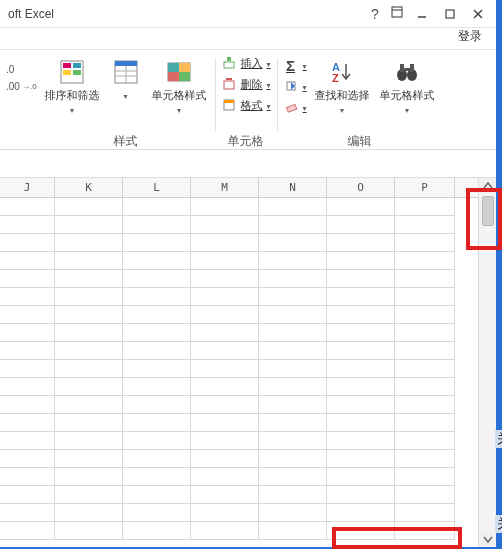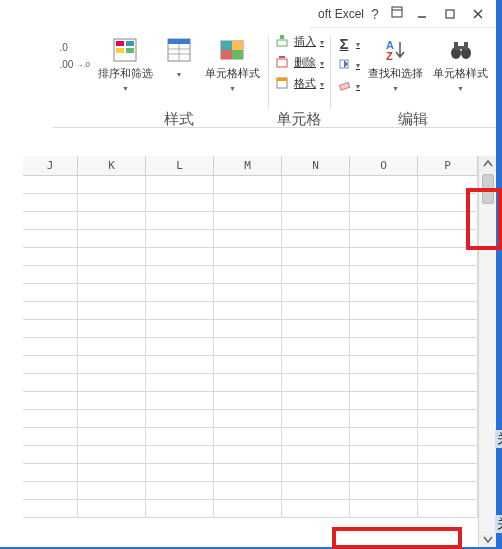--- a/index.html
+++ b/index.html
@@ -1,28 +1,28 @@
 <!DOCTYPE html>
 <html><head>
 <meta charset="utf-8">
 <style>
   * { box-sizing: border-box; margin: 0; padding: 0; font-family: "Microsoft YaHei", Arial, sans-serif; }
   body { width: 502px; height: 549px; background: #2a6fd6; overflow: hidden; position: relative; }
-  .window { position: absolute; left: 0; top: 0; width: 496px; height: 547px; background: #fff; display: flex; flex-direction: column; align-items: flex-end; }
+  .window { position: absolute; left: 0; top: 0; width: 496px; height: 547px; background: #fff; display: flex; flex-direction: column; }
   .titlebar { height: 28px; background: #fff; display: flex; align-items: center; padding: 0 4px 0 8px; font-size: 12px; color: #444; border-bottom: 1px solid #e5e5e5; }
   .titlebar-title { flex: 1; }
   .titlebar-help { width: 22px; text-align: center; font-size: 14px; color: #555; }
   .titlebar-btns { display: flex; }
   .titlebar-btn { width: 28px; height: 20px; display: flex; align-items: center; justify-content: center; }
   .titlebar-btn svg { display: block; }
   .login-row { height: 22px; text-align: right; padding-right: 14px; font-size: 12px; color: #333; background:#fff; border-bottom: 1px solid #e5e5e5;}
   .ribbon { background: #fff; height: 100px; display: flex; border-bottom: 1px solid #dcdcdc; padding-top:4px;}
   .group { display: flex; flex-direction: column; align-items: center; padding: 0 6px; position: relative;}
   .group + .group::before { content:""; position:absolute; left:0; top:4px; bottom:18px; width:1px; background:#e0e0e0;}
-  .group-title { font-size: 15px; color: #555; height: 16px; line-height: 16px; margin-top:auto;}
+  .group-title { font-size: 12px; color: #555; height: 16px; line-height: 16px; margin-top:auto;}
   .big-btn { display: flex; flex-direction: column; align-items: center; font-size: 11px; color: #333; padding:2px 2px; line-height:14px;}
   .big-btn .ico { width: 32px; height: 32px; display:flex;align-items:center;justify-content:center;}
   .drop { font-size: 8px; color:#666; margin-top:2px;}
   .small-stack { display:flex; flex-direction:column; gap:3px; font-size:11px; color:#333;}
   .small-item { display:flex; align-items:center; gap:4px; height:18px;text-decoration:underline;}
   .small-item .mi { width:16px; height:16px; display:flex;align-items:center;justify-content:center;}
   .group-inner { display:flex; gap:6px; align-items:flex-start; height:72px;}
   .num-group { display:flex;flex-direction:column;font-size:10px;color:#555;padding-left:6px;gap:6px;padding-top:10px;}
   .num-item { display:flex;align-items:center;gap:2px;}
   .formula-bar { height: 28px; border-bottom:1px solid #dcdcdc; background:#fff;}
@@ -71,20 +71,21 @@
         </div>
       <div class="titlebar-btn">
           <svg width="12" height="12">
             <line x1="2" y1="2" x2="10" y2="10" stroke="#444" stroke-width="1.5"></line>
             <line x1="10" y1="2" x2="2" y2="10" stroke="#444" stroke-width="1.5"></line>
           </svg>
         </div>
     </div>
   </div>
 
+  <div class="login-row">登录</div>
 
   <div class="ribbon">
 
     <div class="num-group">
       <div class="num-item">
         <span>.0</span>
       </div>
       <div class="num-item">
         <span>.00</span>
         <span style="font-size:8px">→.0</span>

